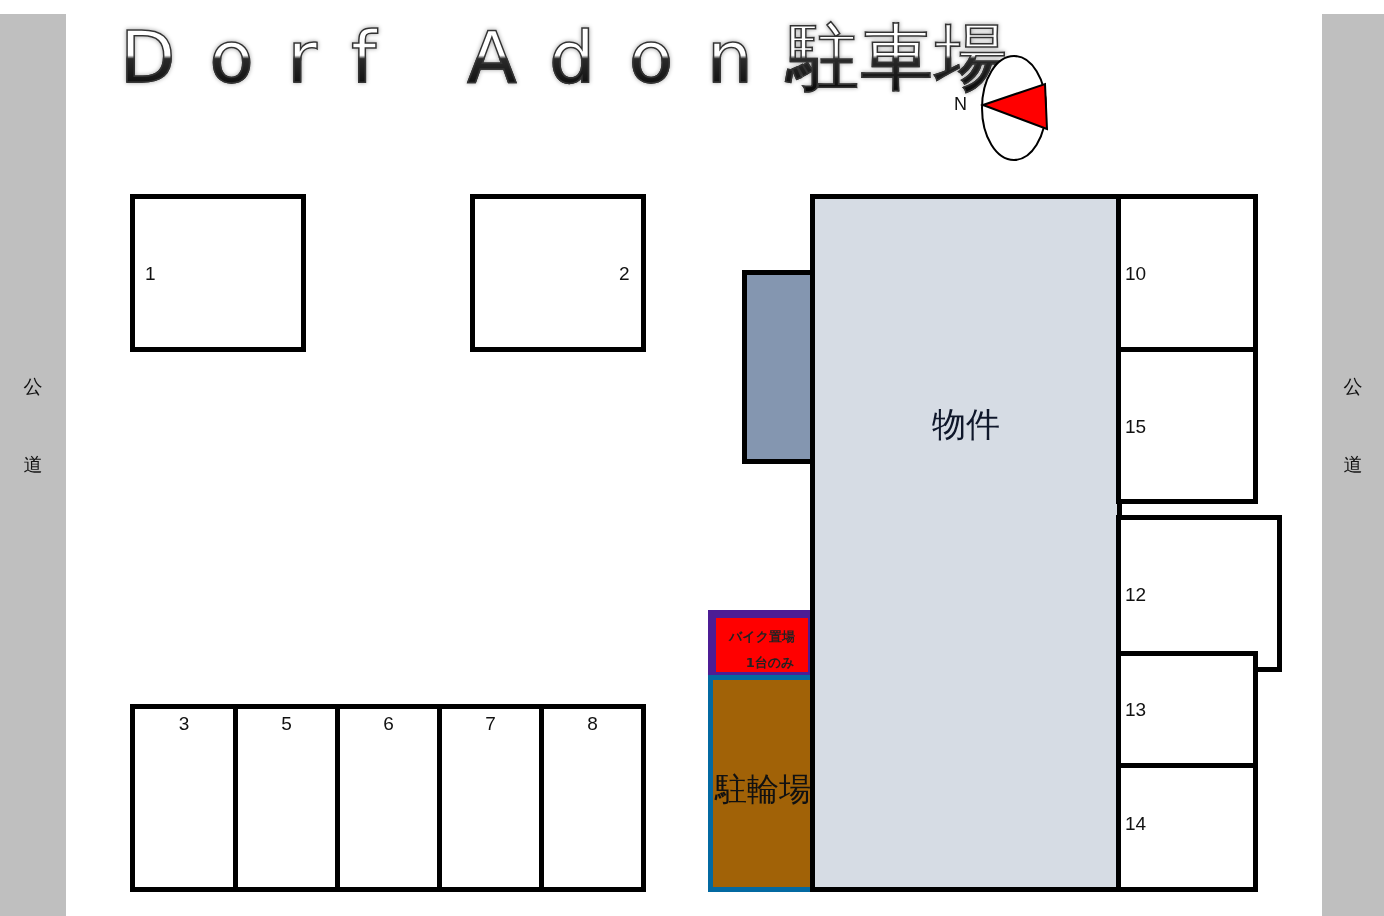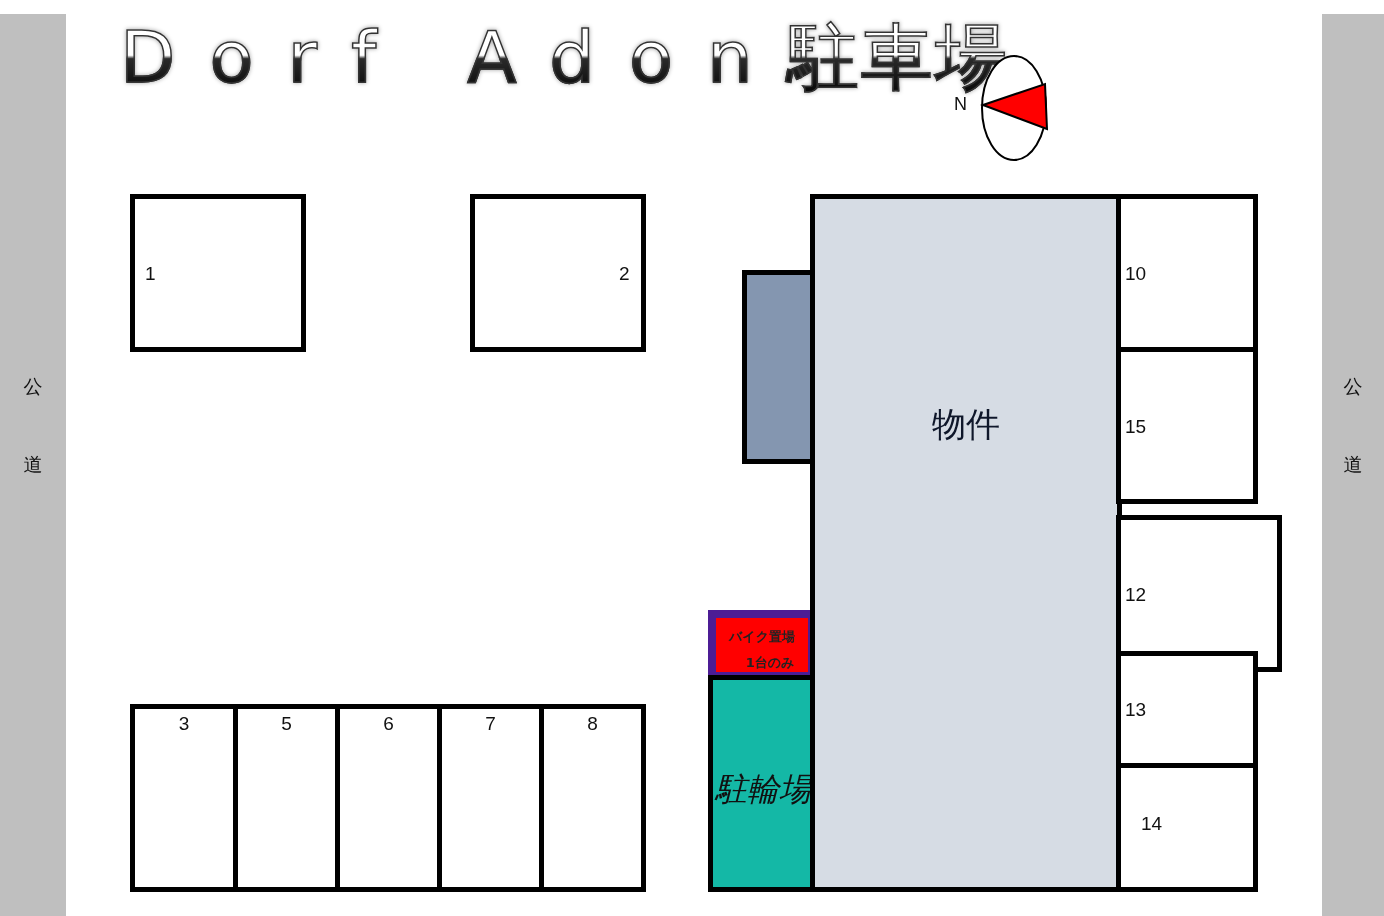--- a/index.html
+++ b/index.html
@@ -32,21 +32,21 @@
   .title .kanji { letter-spacing:2px; }
   .stall { border:5px solid #000; background:#fff; }
   .num { position:absolute; font-size:19px; color:#111; font-family:"Liberation Sans","DejaVu Sans",sans-serif; }
   .building { background:#d6dce4; border:5px solid #000; }
   .annex { background:#8496b0; border:5px solid #000; }
   .bike { background:#ff0000; border:8px solid #4c1d95; }
   .bike-text {
     position:absolute; left:0; right:0; text-align:center;
     font-weight:bold; font-size:13px; color:#222; line-height:26px;
   }
-  .cycle { background:#14b8a6; border:5px solid #000000;font-style:italic; }
+  .cycle { background:#a16207; border:5px solid #0369a1; }
 </style>
 </head>
 <body>
 
 <div class="abs road road-left">
   <span class="road-label" style="top:360px;">公</span>
   <span class="road-label" style="top:438px;">道</span>
 </div>
 <div class="abs road road-right">
   <span class="road-label" style="top:360px;">公</span>
@@ -110,14 +110,14 @@
 <div class="abs stall" style="left:1116px; top:347px; width:142px; height:157px;">
   <span class="num" style="left:4px; top:64px;">15</span>
 </div>
 <div class="abs stall" style="left:1116px; top:515px; width:166px; height:157px;">
   <span class="num" style="left:4px; top:64px;">12</span>
 </div>
 <div class="abs stall" style="left:1116px; top:651px; width:142px; height:117px;">
   <span class="num" style="left:4px; top:31px;margin-top:12px;">13</span>
 </div>
 <div class="abs stall" style="left:1116px; top:763px; width:142px; height:129px;">
-  <span class="num" style="left:4px; top:45px;margin-left:16px;">14</span>
+  <span class="num" style="left:4px; top:45px;">14</span>
 </div>
 
 </body></html>

